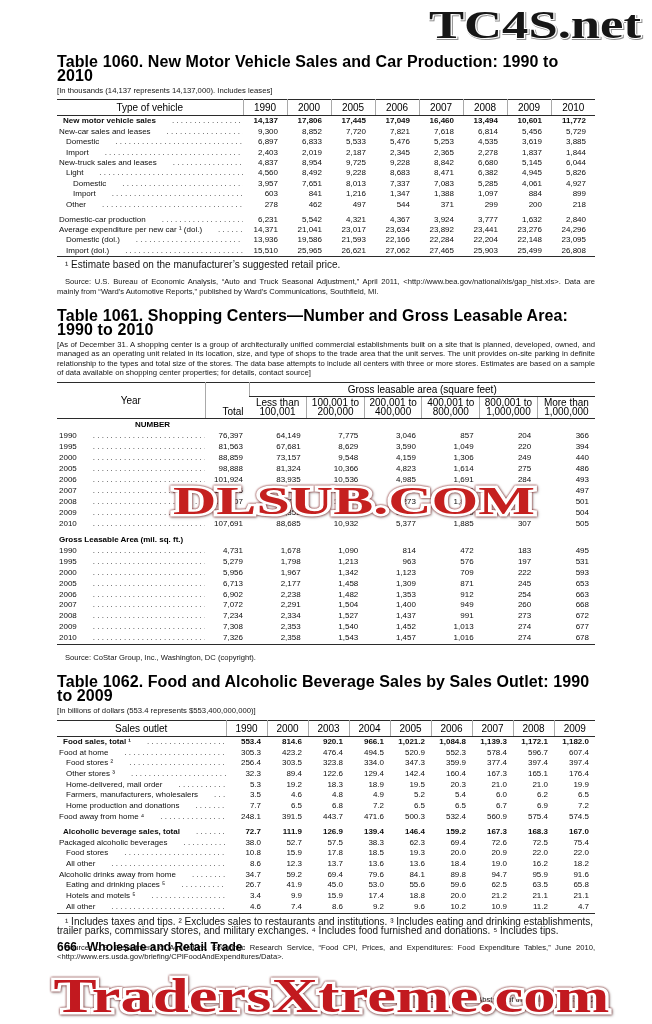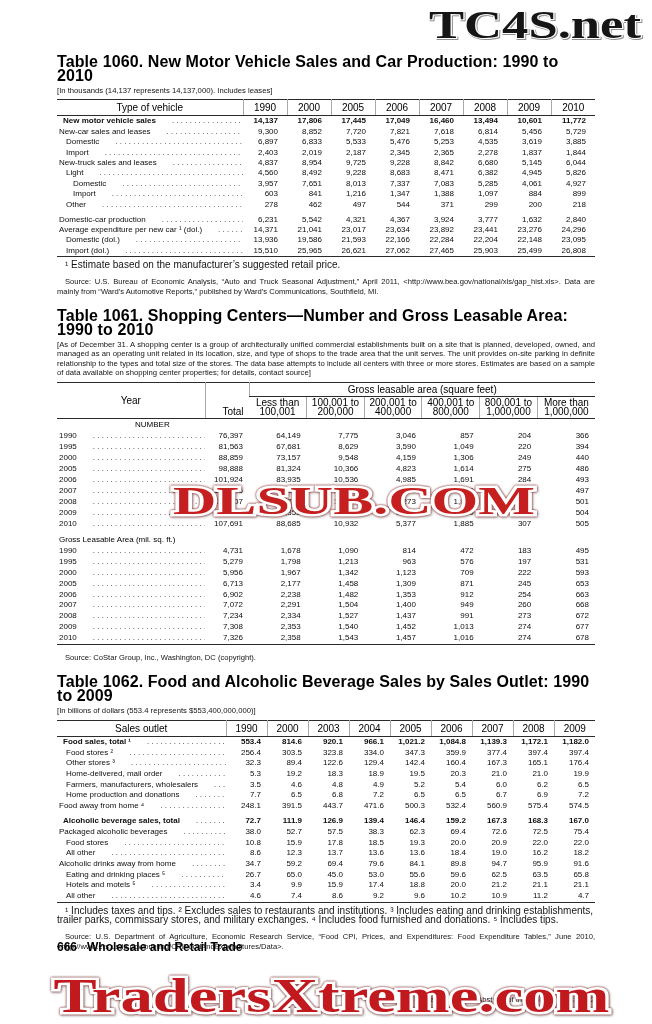--- a/index.html
+++ b/index.html
@@ -34,21 +34,21 @@
   .lab{white-space:nowrap;flex:0 0 auto;}
   .ind0 .lab{padding-left:2px;}
   .ind1 .lab{padding-left:9px;}
   .ind2 .lab{padding-left:16px;}
   tr.bold{font-weight:bold;}
   tr.bold .lab{padding-left:6px;}
   tr.bold .dots{font-weight:normal;}
   .dots{flex:1 1 auto;overflow:hidden;white-space:nowrap;color:#222;}
   .dots::after{content:" . . . . . . . . . . . . . . . . . . . . . . . . . . . . . . . . . . . . . . . . . . . . . . . . . . . . . .";}
   tr.spacer td{height:4.5px;line-height:4.5px;font-size:1px;}
-  tr.section td{font-size:8px;line-height:12px;color:#000;}
+  tr.section td{font-size:8px;line-height:12px;color:#000;font-weight:bold;}
   tr.section.center td{padding-left:78px;}
   tr.section.left td{padding-left:2px;}
   .footnote{font-size:10px;line-height:9.3px;margin-top:3px;text-indent:8px;color:#141414;}
   .source{font-size:7.6px;line-height:9.3px;margin-top:8px;text-indent:8px;overflow-wrap:anywhere;text-align:justify;color:#141414;}
   .footer-left{position:absolute;left:57px;top:940px;font-size:12px;font-weight:bold;color:#000;}
   .footer-left .pg{margin-right:10px;}
   .footer-right{position:absolute;right:57px;top:995px;font-size:7.6px;color:#141414;}
   .wm{position:absolute;pointer-events:none;}
   .wm-top{top:2px;right:4px;}
   .wm-mid{top:473px;left:calc(50% + 28px);transform:translateX(-50%);}
@@ -637,20 +637,37 @@
             <td class="num">920.1</td>
             <td class="num">966.1</td>
             <td class="num">1,021.2</td>
             <td class="num">1,084.8</td>
             <td class="num">1,139.3</td>
             <td class="num">1,172.1</td>
             <td class="num">1,182.0</td>
           </tr>
           <tr>
             <td class="stub">
+              <div class="cellflex ind0">
+                <span class="lab">Food at home</span>
+                <span class="dots"></span>
+              </div>
+            </td>
+            <td class="num">305.3</td>
+            <td class="num">423.2</td>
+            <td class="num">476.4</td>
+            <td class="num">494.5</td>
+            <td class="num">520.9</td>
+            <td class="num">552.3</td>
+            <td class="num">578.4</td>
+            <td class="num">596.7</td>
+            <td class="num">607.4</td>
+          </tr>
+          <tr>
+            <td class="stub">
               <div class="cellflex ind1">
                 <span class="lab">Food stores ²</span>
                 <span class="dots"></span>
               </div>
             </td>
             <td class="num">256.4</td>
             <td class="num">303.5</td>
             <td class="num">323.8</td>
             <td class="num">334.0</td>
             <td class="num">347.3</td>
@@ -833,21 +850,21 @@
             <td class="num">91.6</td>
           </tr>
           <tr>
             <td class="stub">
               <div class="cellflex ind1">
                 <span class="lab">Eating and drinking places ⁵</span>
                 <span class="dots"></span>
               </div>
             </td>
             <td class="num">26.7</td>
-            <td class="num">65.0</td>
+            <td class="num">41.9</td>
             <td class="num">45.0</td>
             <td class="num">53.0</td>
             <td class="num">55.6</td>
             <td class="num">59.6</td>
             <td class="num">62.5</td>
             <td class="num">63.5</td>
             <td class="num">65.8</td>
           </tr>
           <tr>
             <td class="stub">

